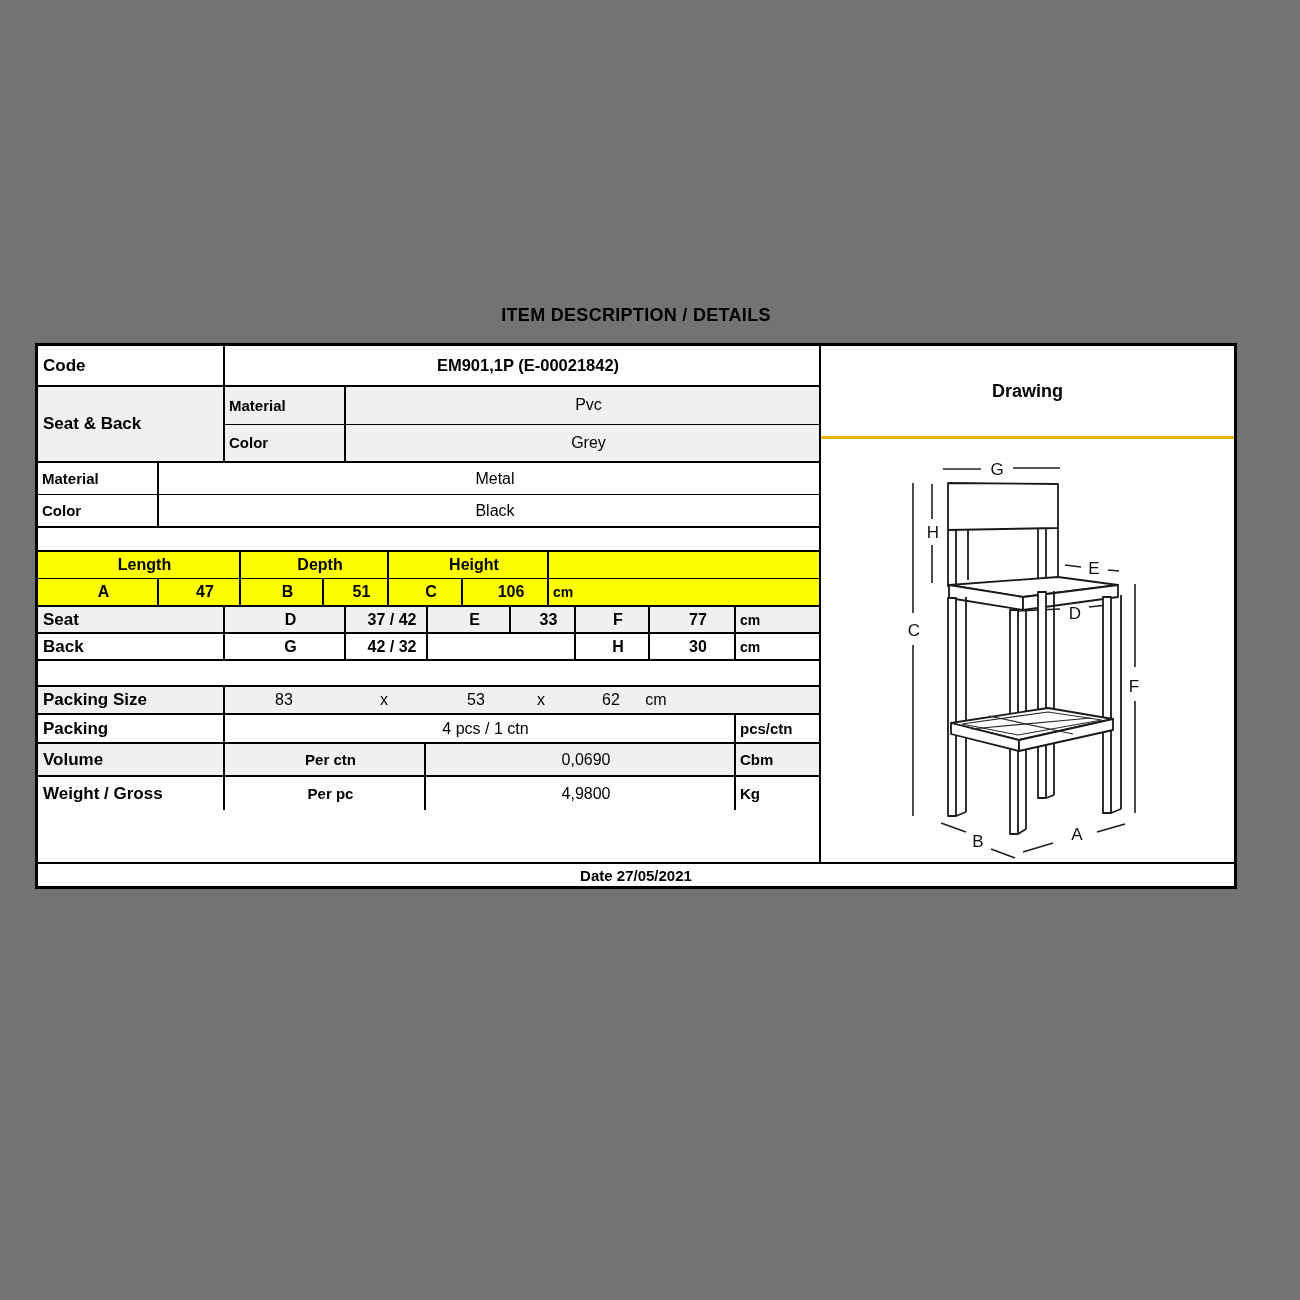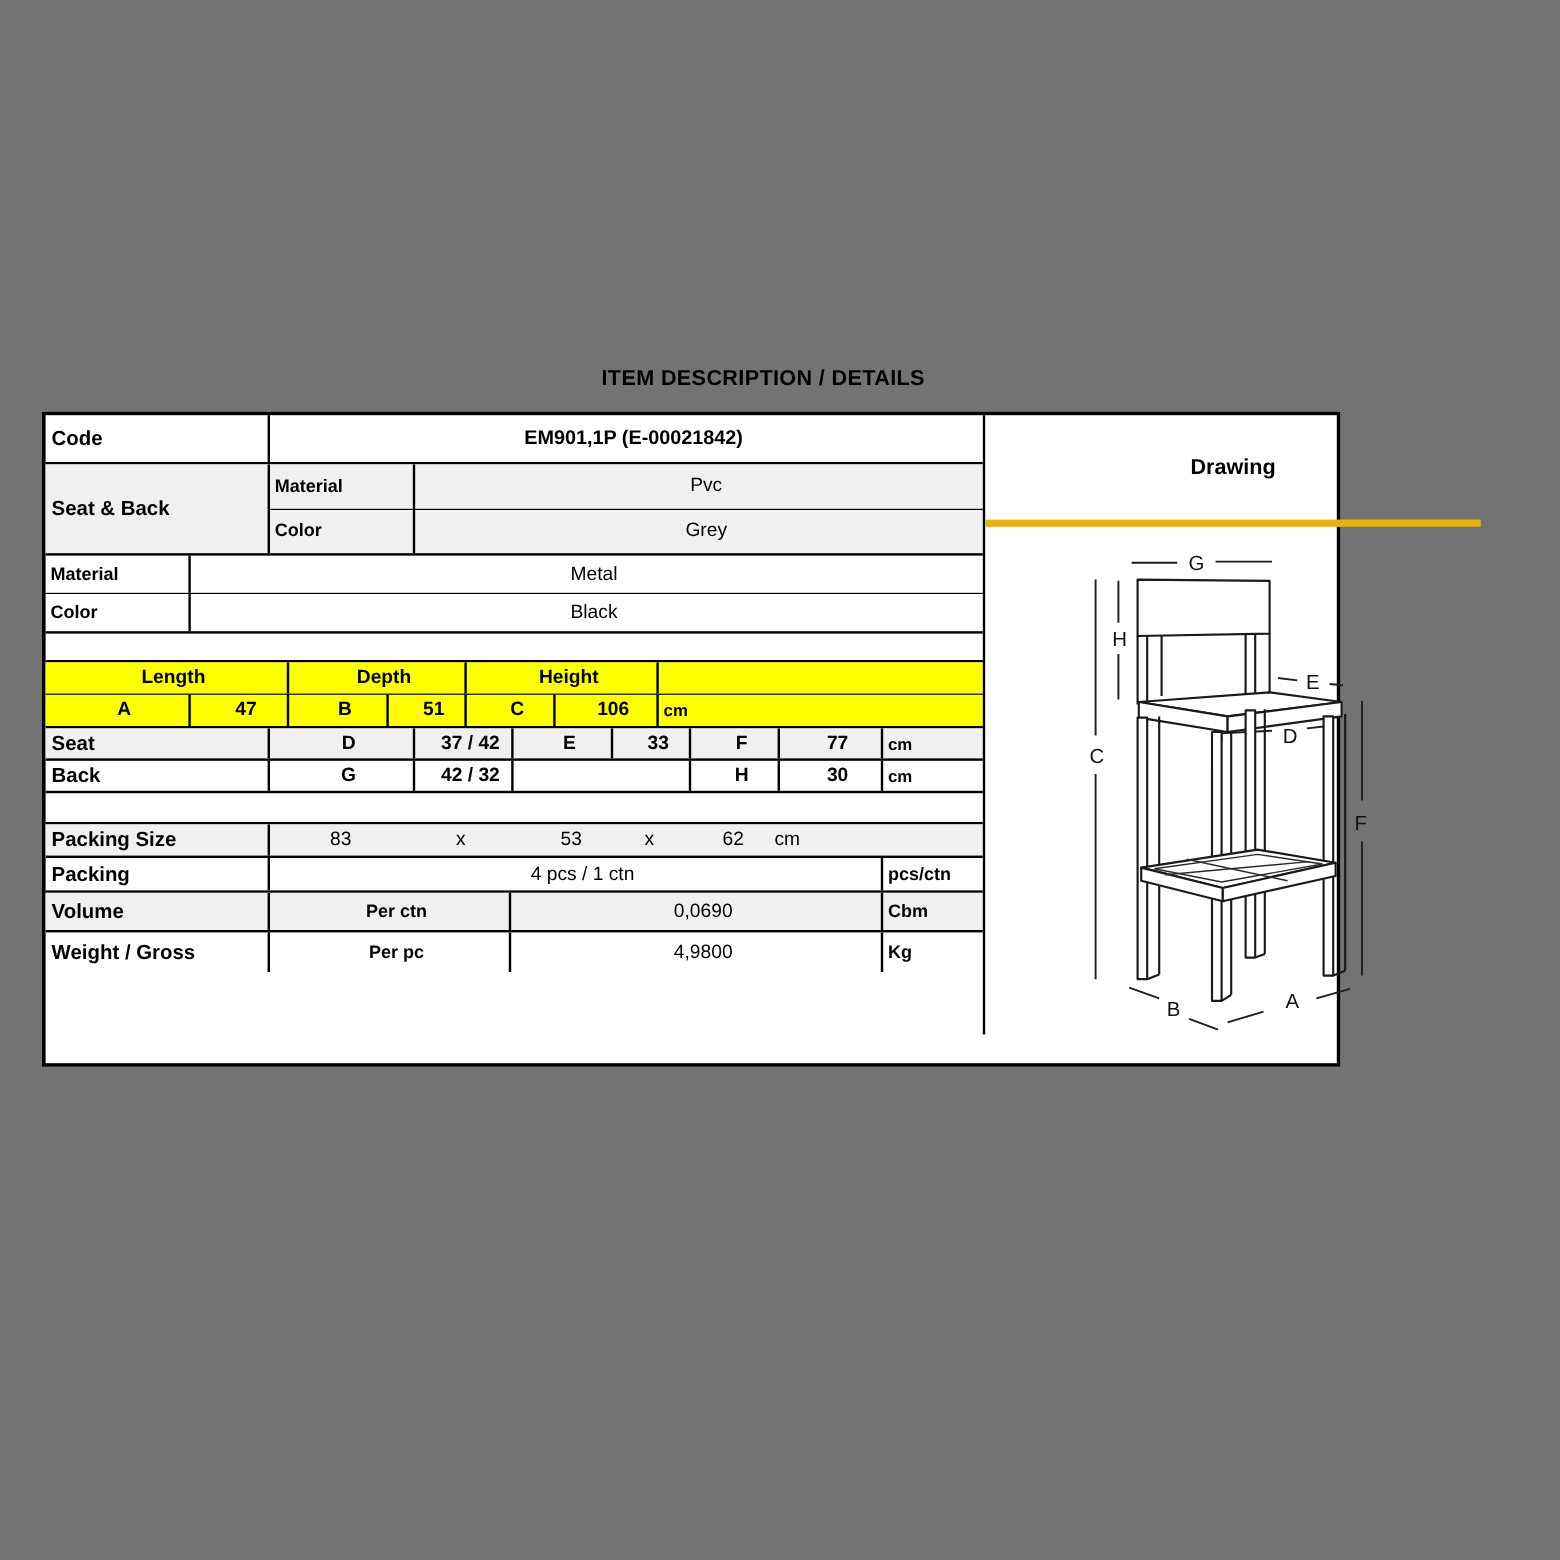--- a/index.html
+++ b/index.html
@@ -3,21 +3,21 @@
 <meta charset="utf-8">
 <style>
   * { margin:0; padding:0; box-sizing:border-box; }
   html,body { width:1300px; height:1300px; background:#ffffff;
     font-family:"Liberation Sans", sans-serif; color:#000; }
   .page { position:relative; width:1300px; height:1300px; background:#737373; overflow:hidden; }
 
   .doc-title { position:absolute; left:35px; top:305px; width:1202px;
     text-align:center; font-size:18px; font-weight:bold; letter-spacing:.3px; }
 
-  .spec-table { position:absolute; left:35px; top:343px; width:1082px; height:546px;
+  .spec-table { position:absolute; left:35px; top:343px; width:1202px; height:546px;
     border:3px solid #000; background:#fff; }
 
   .left-part { position:absolute; left:0; top:0; width:781px; height:516px; }
 
   .row { display:flex; align-items:stretch; width:781px; border-bottom:2px solid #000; }
   .row.no-bb { border-bottom:none; }
   .cell { display:flex; align-items:center; overflow:hidden;padding-left:12px; }
   .br2 { border-right:2px solid #000; }
   .lab { font-weight:bold; font-size:17px; padding-left:5px; }
   .sublab { font-weight:bold; font-size:15px; padding-left:4px; }
@@ -39,21 +39,21 @@
 
   .packsize-cell { position:relative; flex:1; font-size:16px; }
   .packsize-cell span { position:absolute; top:50%; transform:translate(-50%,-50%); }
 
   .date-row { position:absolute; left:0; bottom:0; width:1196px; height:24px;
     border-top:2px solid #000; display:flex; align-items:center; justify-content:center;
     font-weight:bold; font-size:15px; }
 
   .drawing-part { position:absolute; left:781px; top:0; width:415px; height:516px;
     border-left:2px solid #000; }
-  .drawing-header { height:93px; border-bottom:6px solid #eab308; display:flex;
+  .drawing-header { height:93px; border-bottom:3px solid #eab308; display:flex;
     align-items:center; justify-content:center; font-weight:bold; font-size:18px; }
   .drawing-canvas { width:413px; height:422px; display:block; }
 
   svg text { font-family:"Liberation Sans", sans-serif; font-size:17px; fill:#111; }
 </style>
 </head>
 <body>
 
 <div class="page">
 
@@ -251,15 +251,18 @@
           <text x="93" y="197">C</text>
           <text x="273" y="135">E</text>
           <text x="254" y="180">D</text>
           <text x="313" y="253">F</text>
           <text x="157" y="408">B</text>
           <text x="256" y="401">A</text>
         </g>
       </svg>
     </div>
 
+    <div class="date-row">
+      <span>Date 27/05/2021</span>
+    </div>
 
   </div>
 </div>
 
 </body></html>

